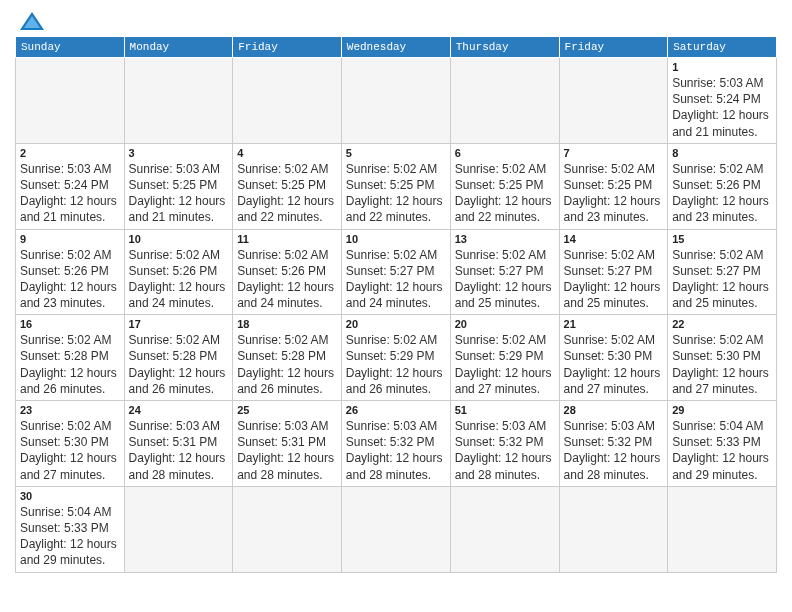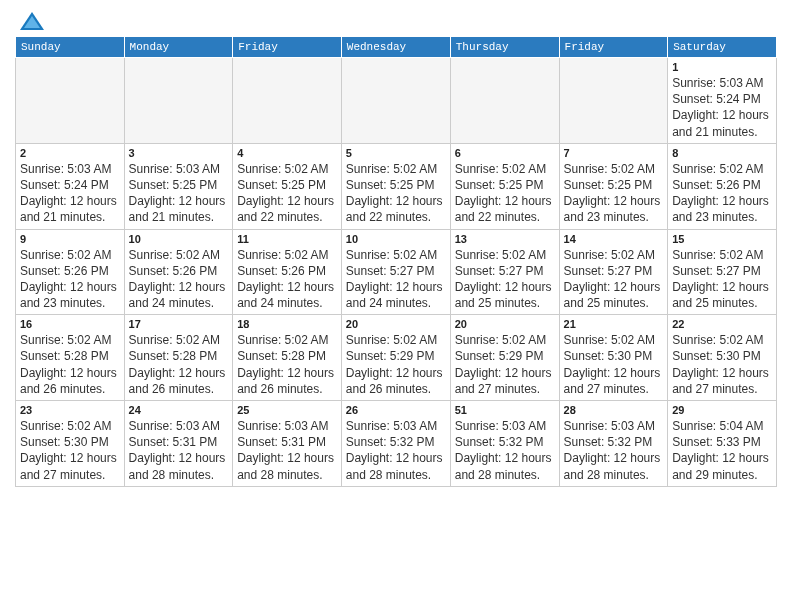--- a/index.html
+++ b/index.html
@@ -348,15 +348,30 @@
 and 28 minutes.</div>
           </td>
           <td>
             <div class="date-num">29</div>
             <div class="cell-info">Sunrise: 5:04 AM
 Sunset: 5:33 PM
 Daylight: 12 hours
 and 29 minutes.</div>
           </td>
         </tr>
+        <tr class="last-row">
+          <td>
+            <div class="date-num">30</div>
+            <div class="cell-info">Sunrise: 5:04 AM
+Sunset: 5:33 PM
+Daylight: 12 hours
+and 29 minutes.</div>
+          </td>
+          <td class="empty"></td>
+          <td class="empty"></td>
+          <td class="empty"></td>
+          <td class="empty"></td>
+          <td class="empty"></td>
+          <td class="empty"></td>
+        </tr>
       </tbody>
   </table>
 </div>
 
 </body></html>

